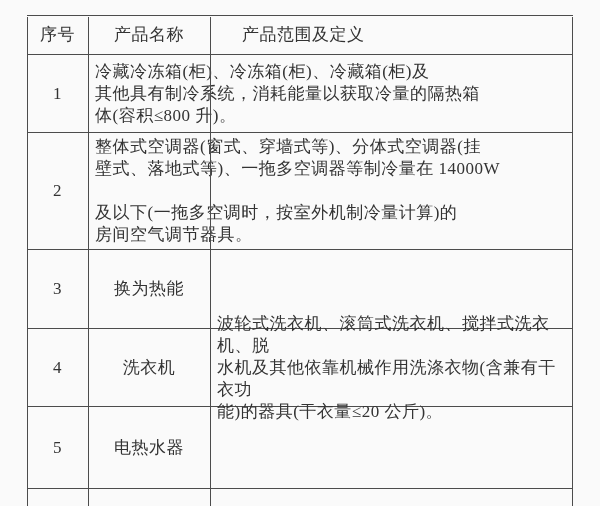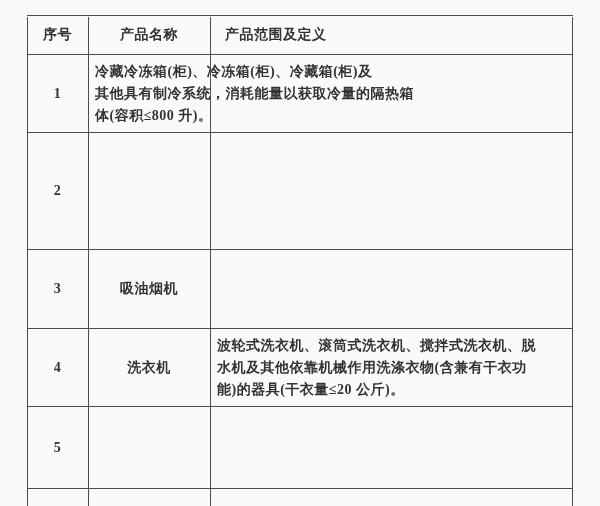--- a/index.html
+++ b/index.html
@@ -44,29 +44,28 @@
   .row.r1 { height: 78px; }
   .row.r2 { height: 117px; }
   .row.r3 { height: 79px; }
   .row.r4 { height: 78px; }
   .row.r5 { height: 82px; }
   .row.partial { height: 18px; }
   .cell {
     display: flex;
     align-items: center;
     box-sizing: border-box;
-    font-size: 14px;
+    font-size: 17px;
     line-height: 22px;
     letter-spacing: 0.5px;
-    font-weight: bold;
   }
   .c-no   { width: 61px;  justify-content: center; text-align: center; }
   .c-name { width: 122px; justify-content: center; text-align: left; }
   .c-def  { flex: 1; padding-left: 7px; padding-right: 6px; white-space: pre-line; }
-  .row.header .c-def { padding-left: 15px; }
+  .row.header .c-def { padding-left: 32px; }
 </style>
 </head>
 <body>
 
 <div class="tbl">
 
   <div class="row header">
     <div class="cell c-no">序号</div>
     <div class="cell c-name">产品名称</div>
     <div class="cell c-def">产品范围及定义</div>
@@ -74,37 +73,43 @@
 
   <div class="row r1">
     <div class="cell c-no">1</div>
     <div class="cell c-def">冷藏冷冻箱(柜)、冷冻箱(柜)、冷藏箱(柜)及
 其他具有制冷系统，消耗能量以获取冷量的隔热箱
 体(容积≤800 升)。</div>
   </div>
 
   <div class="row r2">
     <div class="cell c-no">2</div>
+    <div class="cell c-def">整体式空调器(窗式、穿墙式等)、分体式空调器(挂
+壁式、落地式等)、一拖多空调器等制冷量在 14000W
+
+及以下(一拖多空调时，按室外机制冷量计算)的
+房间空气调节器具。</div>
   </div>
 
   <div class="row r3">
     <div class="cell c-no">3</div>
-    <div class="cell c-name">吸油烟机</div>
+    <div class="cell c-name">换为热能</div>
   </div>
 
   <div class="row r4">
     <div class="cell c-no">4</div>
     <div class="cell c-name">洗衣机</div>
     <div class="cell c-def">波轮式洗衣机、滚筒式洗衣机、搅拌式洗衣机、脱
 水机及其他依靠机械作用洗涤衣物(含兼有干衣功
 能)的器具(干衣量≤20 公斤)。</div>
   </div>
 
   <div class="row r5">
     <div class="cell c-no">5</div>
+    <div class="cell c-name">电热水器</div>
   </div>
 
   <div class="row partial"></div>
 
   <div class="vline v0"></div>
   <div class="vline v1"></div>
   <div class="vline v2"></div>
   <div class="vline v3"></div>
 
 </div>

